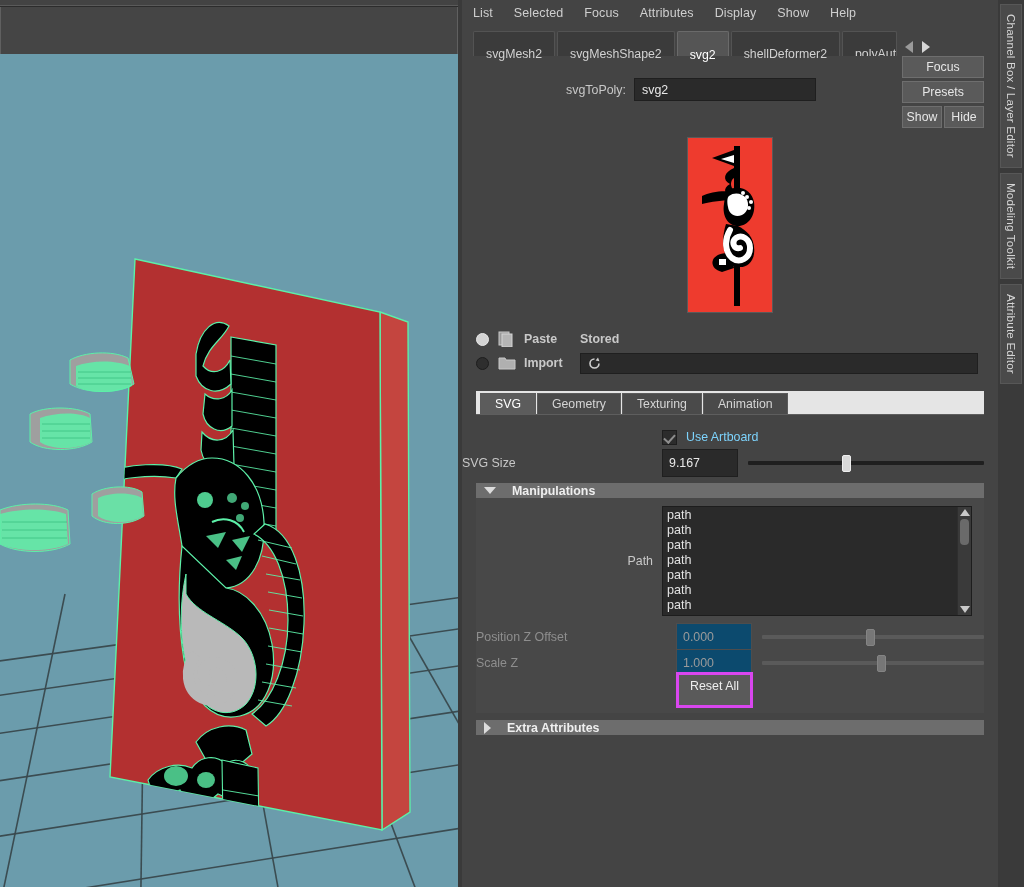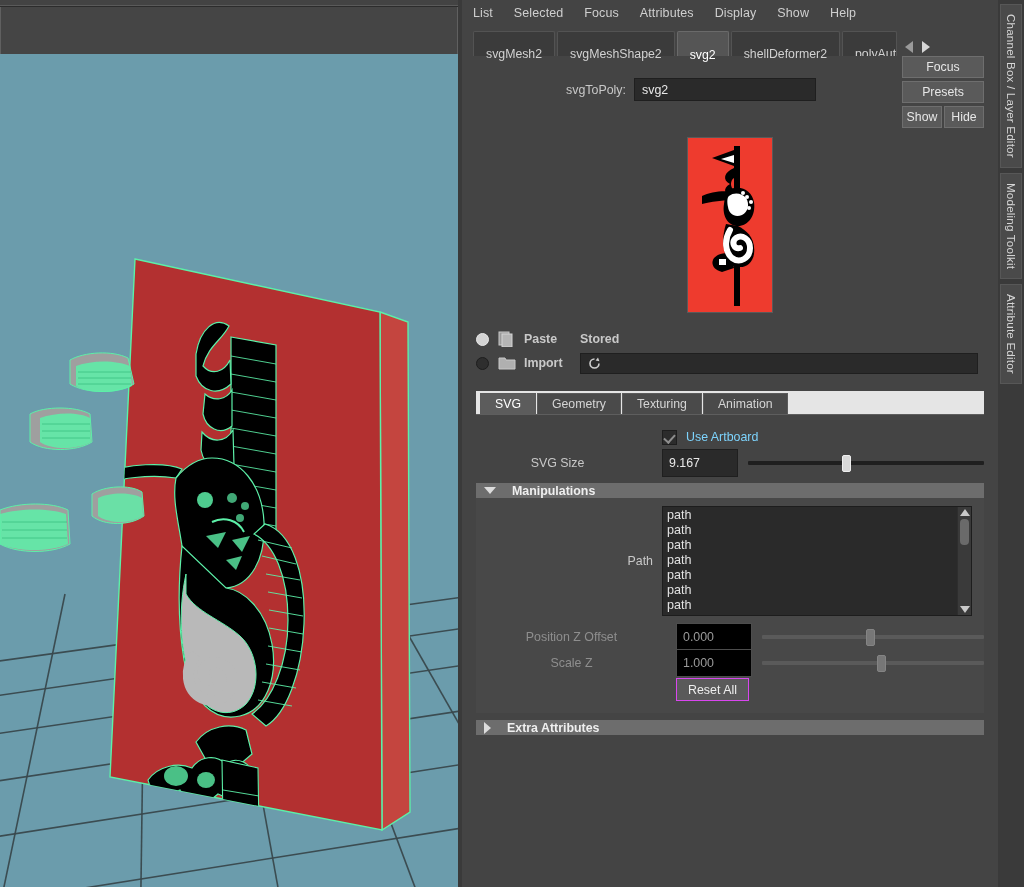--- a/index.html
+++ b/index.html
@@ -160,42 +160,42 @@
     font-size: 12.3px; color: #d5d5d5;
     background: #4a4a4a; border: 1px solid #5b5b5b; border-bottom: none;
     margin-right: 1px; cursor: default;
   }
   .inner-tab.active { background: #5c5c5c; color: #ffffff; }
 
   
   .attr-area { padding: 9px 14px 0 0; }
   .row { display: flex; align-items: center; height: 26px; }
   .row-label {
-    width: 200px; text-align: center; padding-right: 9px;
+    width: 200px; text-align: left; padding-right: 9px;
     color: #c8c8c8; font-size: 12.4px; flex: 0 0 200px;
   }
   .row-label.dim { color: #8e8e8e; }
   .chk {
     width: 15px; height: 15px; background: #2c2c2c; border: 1px solid #1e1e1e;
     position: relative; cursor: pointer; flex: 0 0 15px;
   }
   .chk.on::after {
     content: ""; position: absolute; left: 3px; top: 1px;
     width: 5px; height: 9px; border: solid #ffffff;
     border-width: 0 2px 2px 0; transform: rotate(42deg);
   }
   .chk.on.dim::after { border-color: #8e8e8e; }
   .chk-text { margin-left: 9px; color: #dddddd; font-size: 12.4px; }
   .chk-text.dim { color: #7dd3fc; }
   .num-field {
     width: 76px; height: 28px; background: #2a2a2a; border: 1px solid #1f1f1f;
     color: #e8e8e8; font-size: 12.4px; padding: 0 6px; line-height: 20px;
     font-family: "Liberation Sans", sans-serif; outline: none;
   }
-  .num-field.dim { background: #000000; border-color: #4d4d4d; color: #9a9a9a; }
+  .num-field.dim { background: #0c4a6e; border-color: #4d4d4d; color: #9a9a9a; }
   .slider {
     position: relative; flex: 1 1 auto; height: 22px; margin-left: 10px;
     display: flex; align-items: center; cursor: pointer;
   }
   .slider .track {
     position: absolute; left: 0; right: 0; height: 4px;
     background: #1f1f1f; border-radius: 1px;
   }
   .slider.dim .track { background: #5a5a5a; }
   .slider .knob {
@@ -253,22 +253,22 @@
     border-left: 5px solid transparent; border-right: 5px solid transparent;
     border-top: 7px solid #c9c9c9; cursor: pointer; }
   .sb-thumb {
     width: 9px; height: 26px; margin-top: 3px;
     background: #6a6a6a; border-radius: 4px; cursor: pointer;
   }
 
   .reset-row { display: flex; align-items: center; height: 27px; }
   .reset-spacer { width: 200px; flex: 0 0 200px; }
   .reset-btn {
-    height: 23px; padding: 0 11px; line-height: 22px;
-    background: #5a5a5a; border: 1px solid #d946ef;
+    height: 36px; padding: 0 11px; line-height: 22px;
+    background: #5a5a5a; border: 3px solid #d946ef;
     color: #eeeeee; font-size: 12.4px; cursor: pointer;
     font-family: "Liberation Sans", sans-serif;
     text-align: right;
   }
 
   
   #dock {
     width: 26px; height: 887px; background: #3a3a3a; flex: 0 0 26px;
     display: flex; flex-direction: column; align-items: center; padding-top: 4px;
   }

